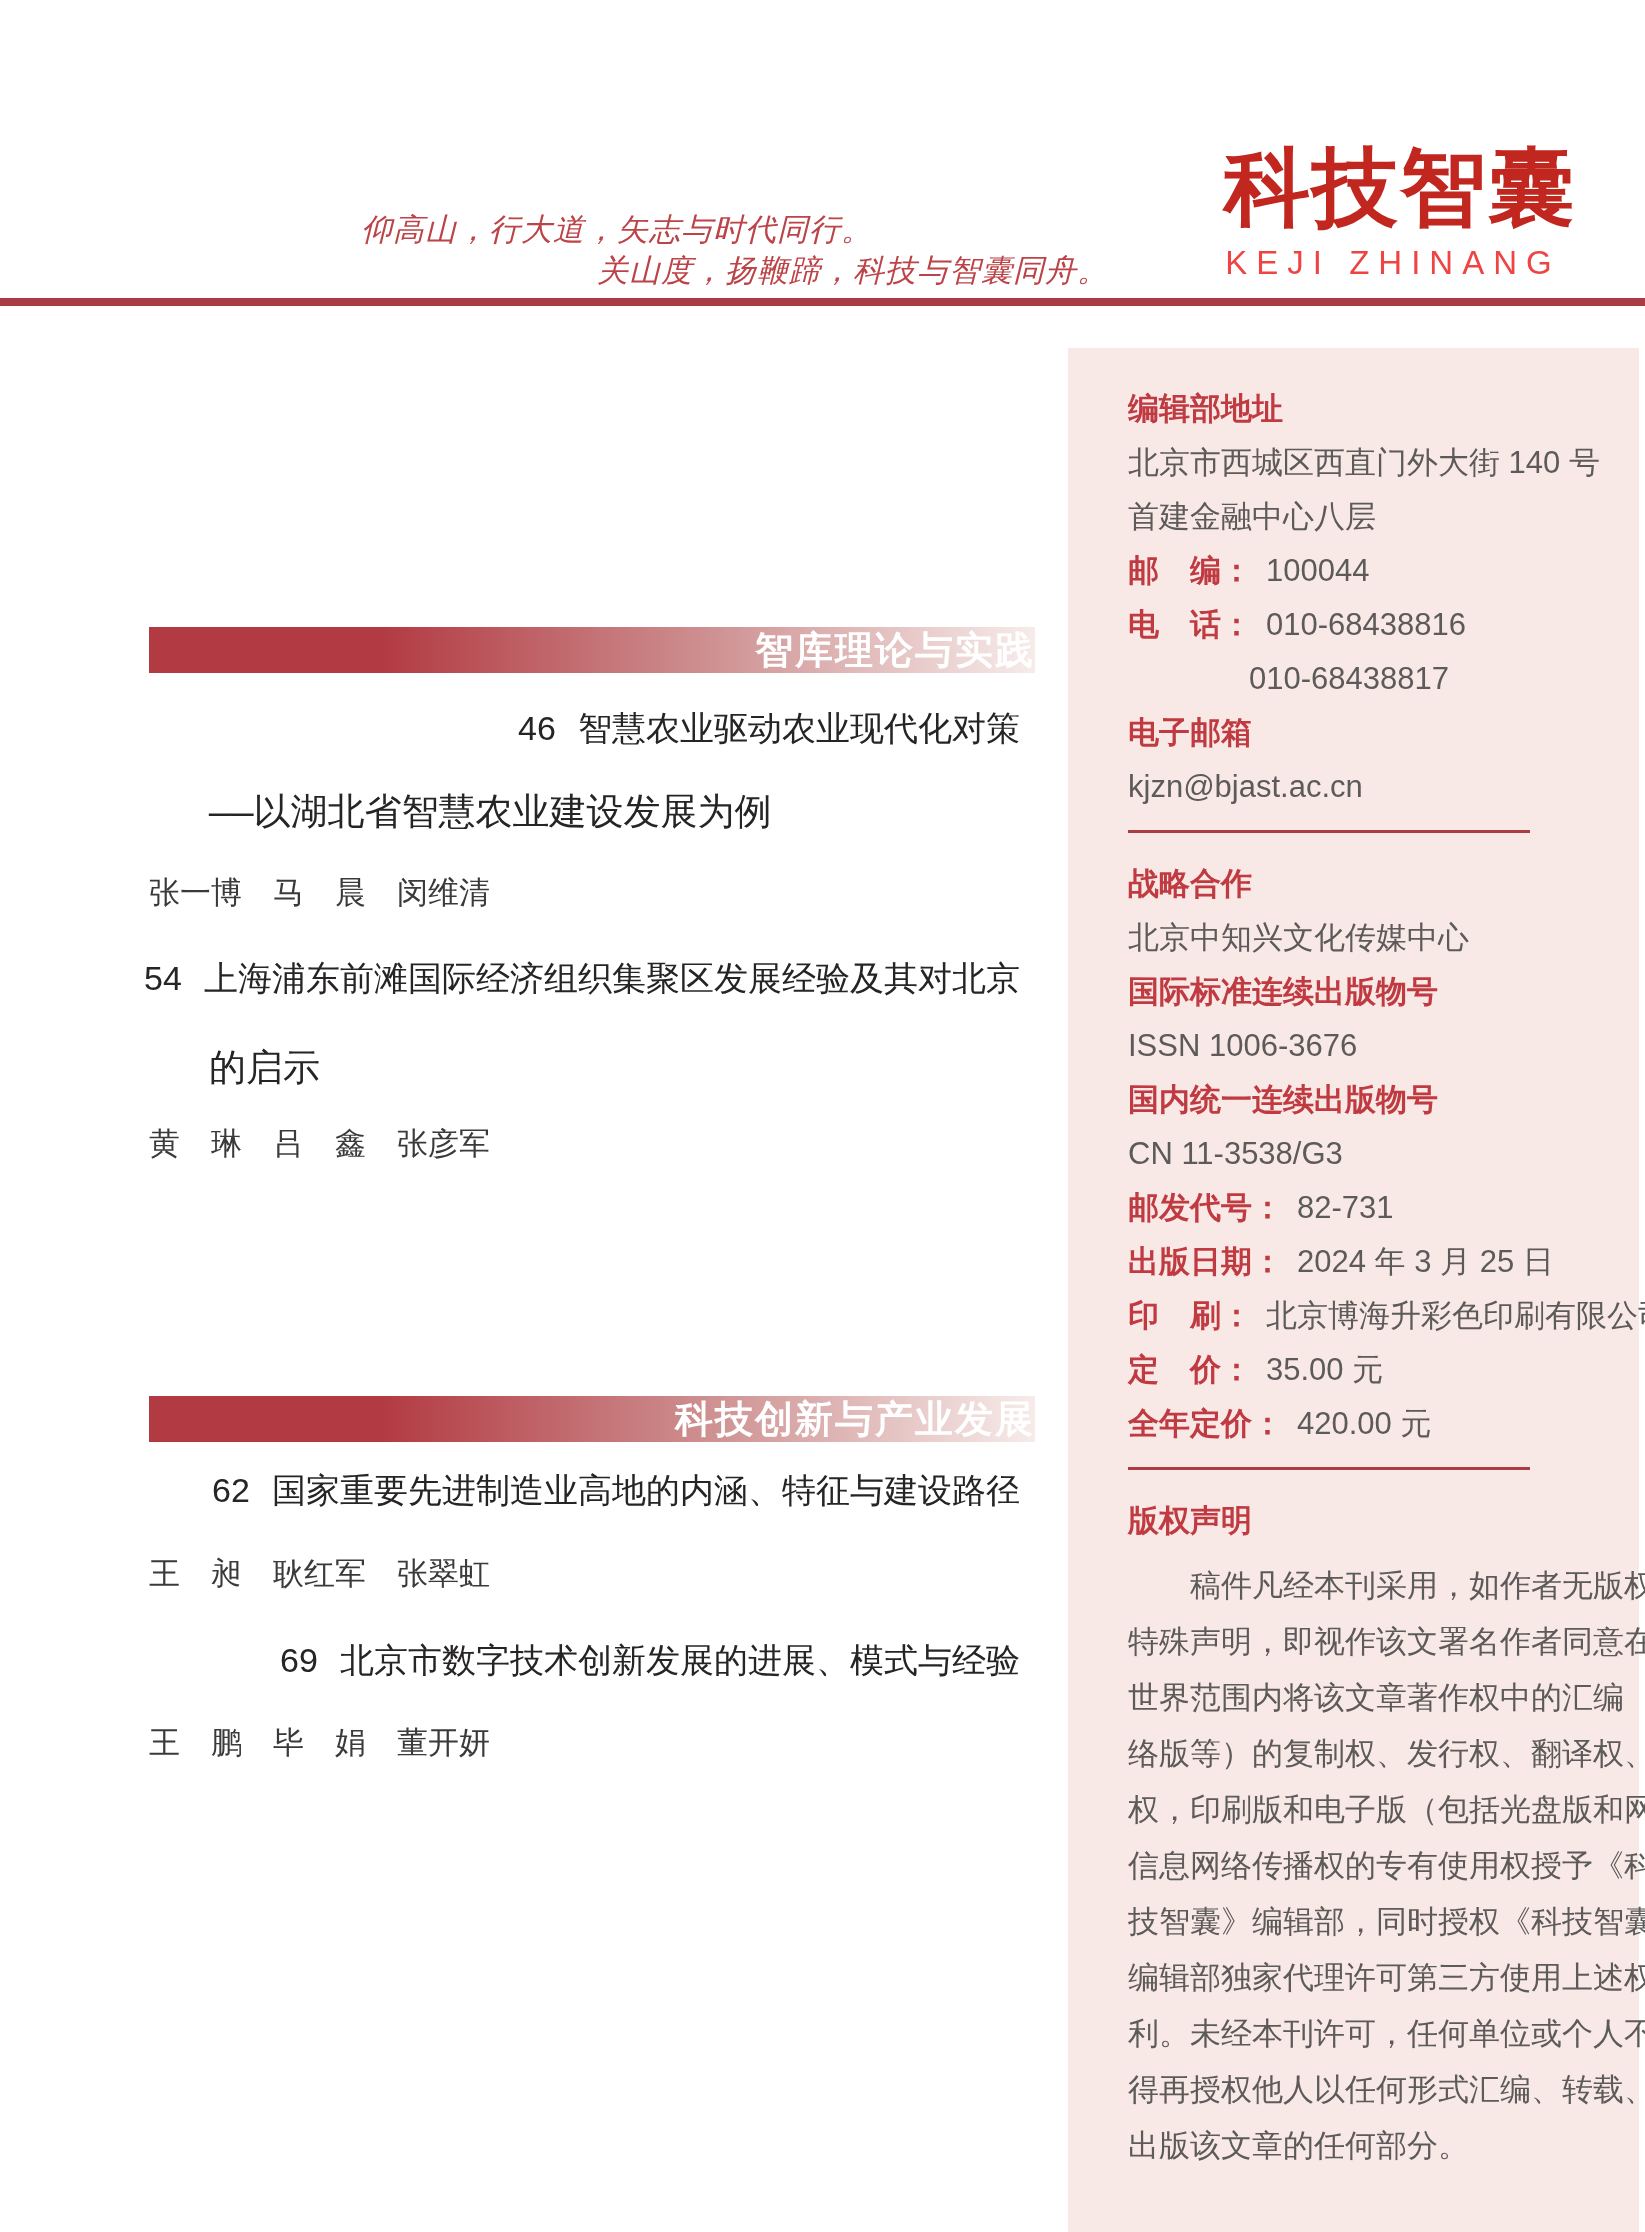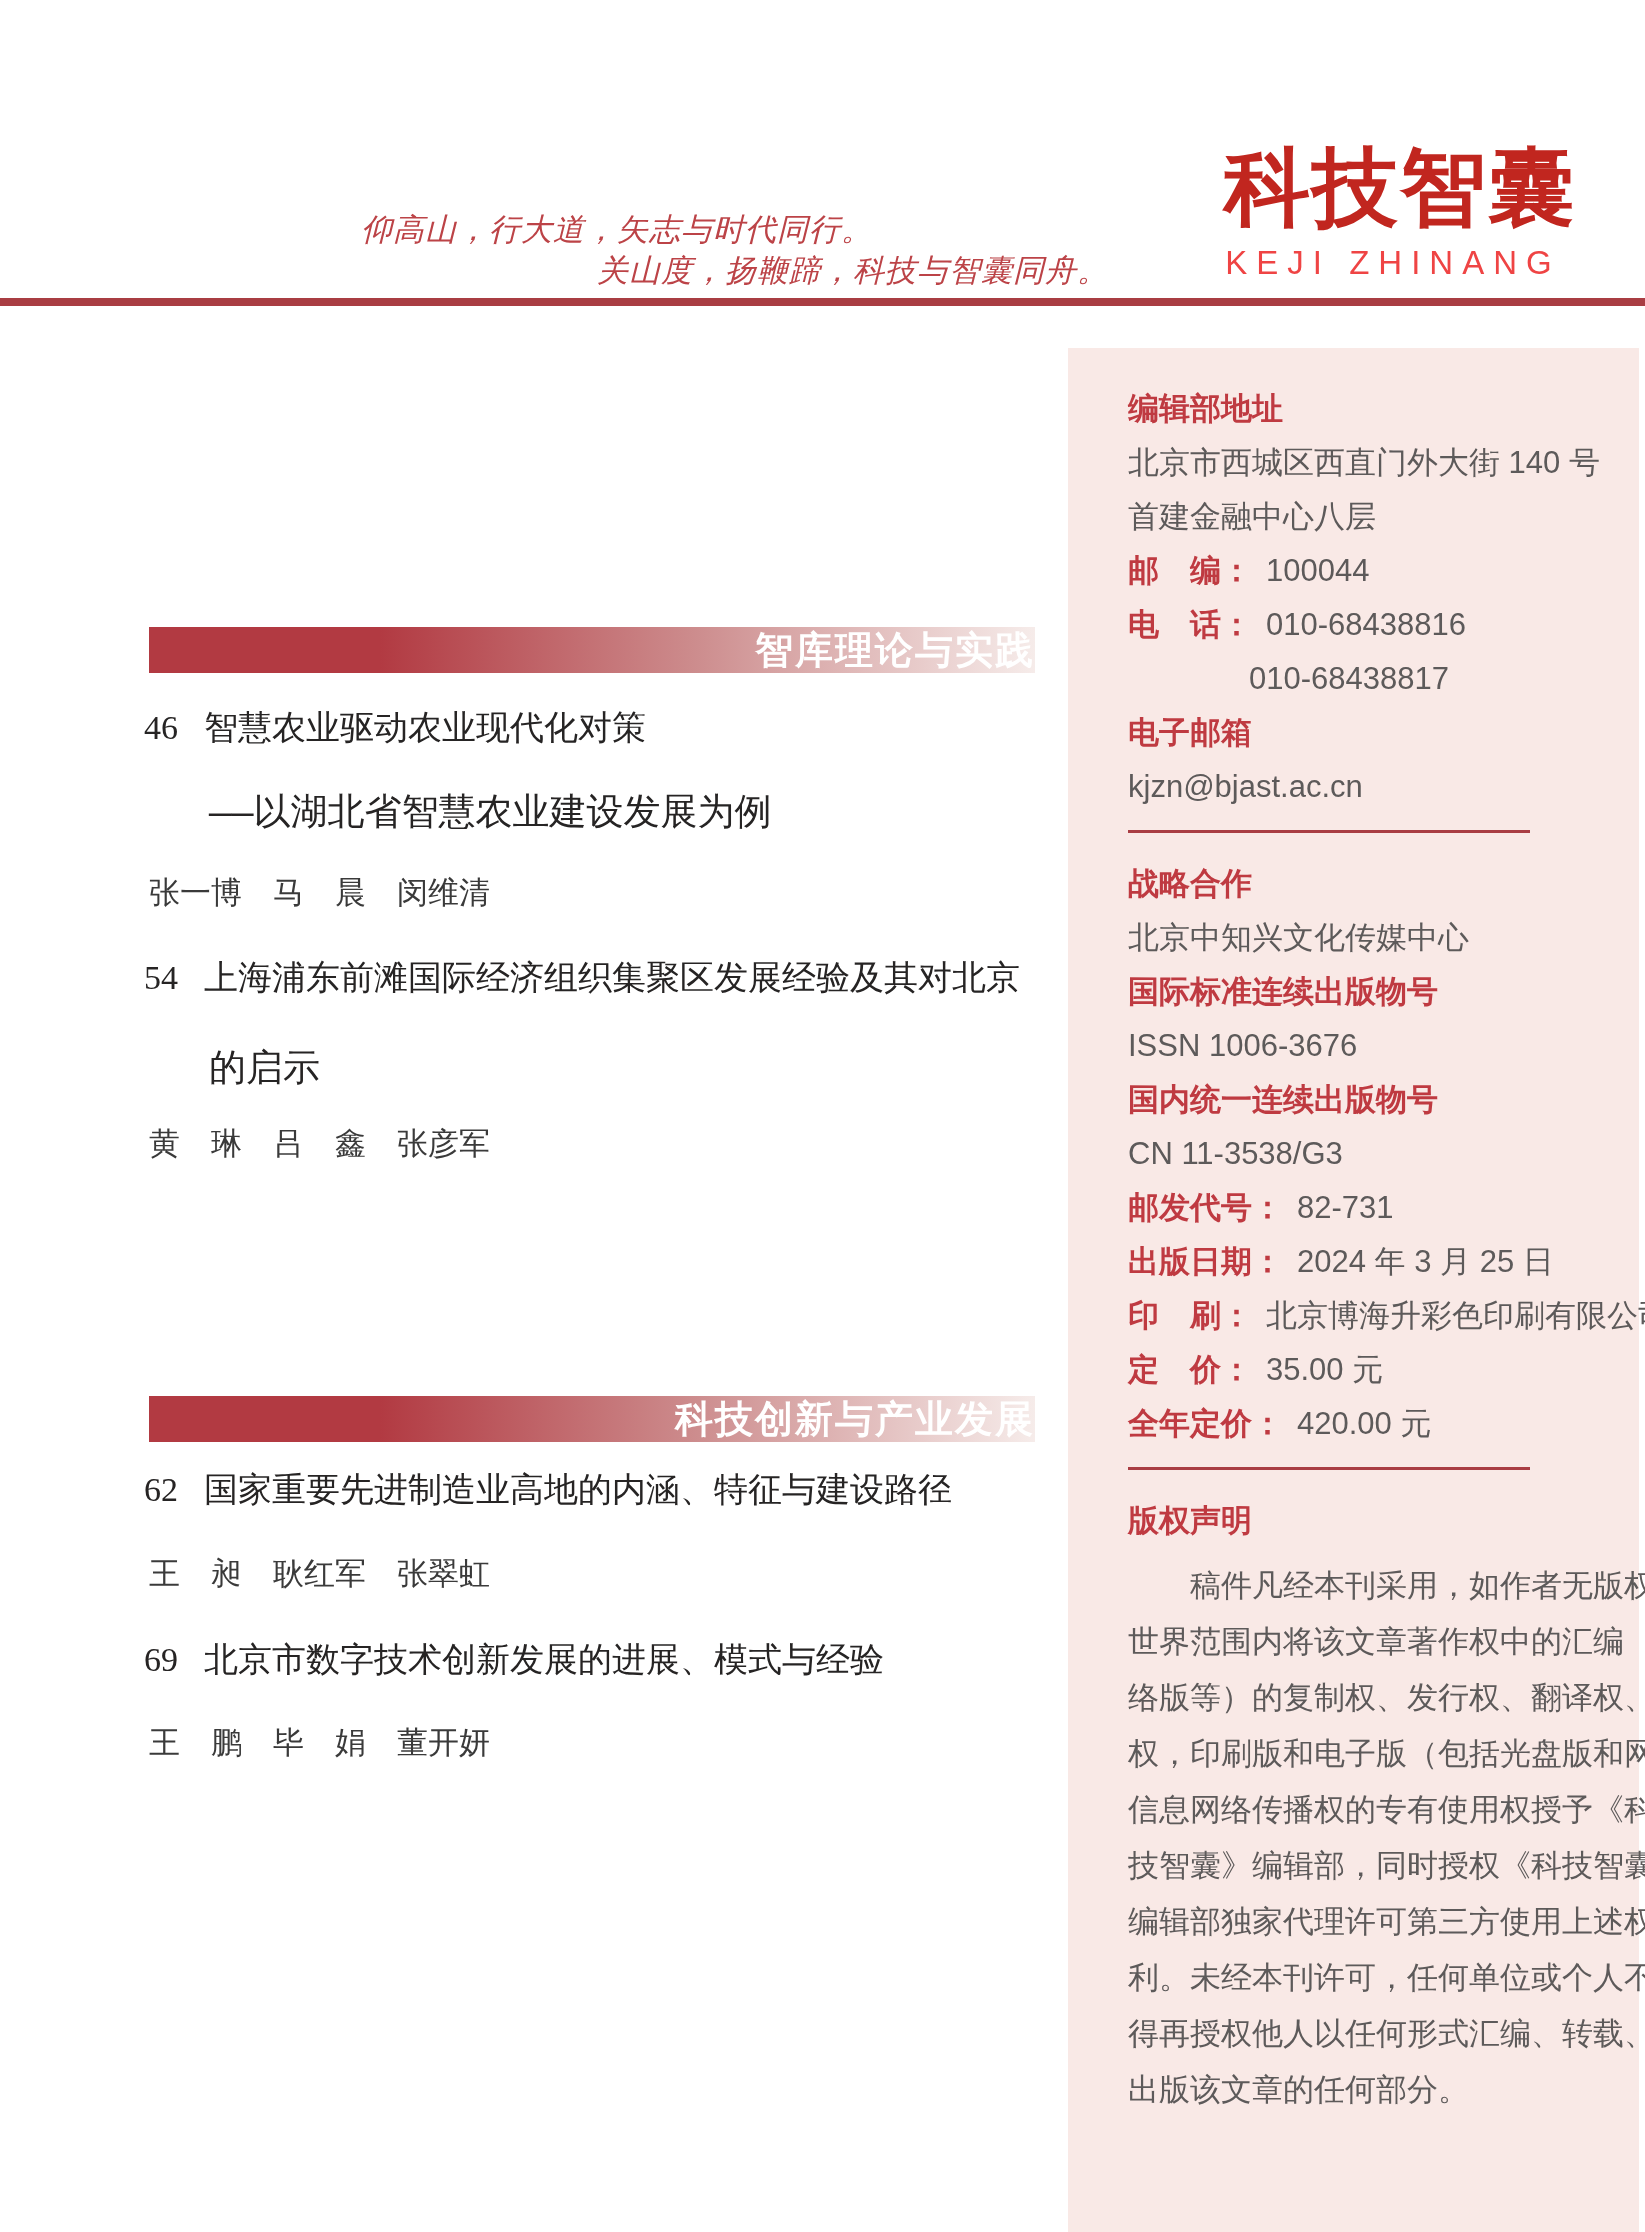--- a/index.html
+++ b/index.html
@@ -28,23 +28,23 @@
   .logo-py{color:#ef4444;font-size:33px;font-weight:400;letter-spacing:9px;margin-top:4px;white-space:nowrap;}
   .top-rule{position:absolute;left:0;top:298px;width:1646px;height:8px;background:var(--rule-red);}
 
   
   .section-bar{position:absolute;left:149px;width:886px;height:46px;
                background:linear-gradient(90deg,var(--bar-red) 0%,var(--bar-red) 26%,#cd8d8e 62%,#f6ecea 100%);
                color:#ffffff;font-weight:bold;font-size:38px;line-height:46px;
                padding-left:24px;letter-spacing:2px;white-space:nowrap;text-align:right;}
   .bar-1{top:627px;}
   .bar-2{top:1396px;}
-  .toc-row{position:absolute;left:144px;width:886px;display:flex;
-           font-family:Liberation Serif, serif;color:var(--toc-text);
-           font-size:34px;line-height:40px;white-space:nowrap;}
+  .toc-row{position:absolute;left:134px;width:886px;display:flex;
+           font-family:Liberation Sans, sans-serif;color:var(--toc-text);
+           font-size:34px;line-height:40px;white-space:nowrap;justify-content:flex-end;}
   .toc-row .pg{width:60px;flex:0 0 60px;}
   .toc-sub{position:absolute;left:209px;font-family:Liberation Mono, monospace;
            color:var(--toc-text);font-size:37px;line-height:40px;white-space:nowrap;}
   .authors{position:absolute;left:149px;width:886px;text-align:left;
            font-family:"Liberation Serif","DejaVu Serif",serif;color:#3a3a3a;
            font-size:31px;line-height:38px;white-space:nowrap;}
   .r-a1t{top:708px;} .r-a1s{top:794px;} .r-a1a{top:874px;}
   .r-a2t{top:958px;} .r-a2s{top:1050px;} .r-a2a{top:1125px;}
   .r-a3t{top:1470px;} .r-a3a{top:1555px;}
   .r-a4t{top:1640px;} .r-a4a{top:1724px;}
@@ -159,20 +159,21 @@
 
     <div class="sb-pair">
       <span class="sb-l">全年定价：</span><span>420.00 元</span>
     </div>
 
     <div class="sb-divider"></div>
 
     <div class="sb-h">版权声明</div>
     <div class="copyright">
       <div class="cp-line">稿件凡经本刊采用，如作者无版权</div>
+      <div class="cp-line">特殊声明，即视作该文署名作者同意在</div>
       <div class="cp-line">世界范围内将该文章著作权中的汇编</div>
       <div class="cp-line">络版等）的复制权、发行权、翻译权、</div>
       <div class="cp-line">权，印刷版和电子版（包括光盘版和网</div>
       <div class="cp-line">信息网络传播权的专有使用权授予《科</div>
       <div class="cp-line">技智囊》编辑部，同时授权《科技智囊》</div>
       <div class="cp-line">编辑部独家代理许可第三方使用上述权</div>
       <div class="cp-line">利。未经本刊许可，任何单位或个人不</div>
       <div class="cp-line">得再授权他人以任何形式汇编、转载、</div>
       <div class="cp-line">出版该文章的任何部分。</div>
     </div>

